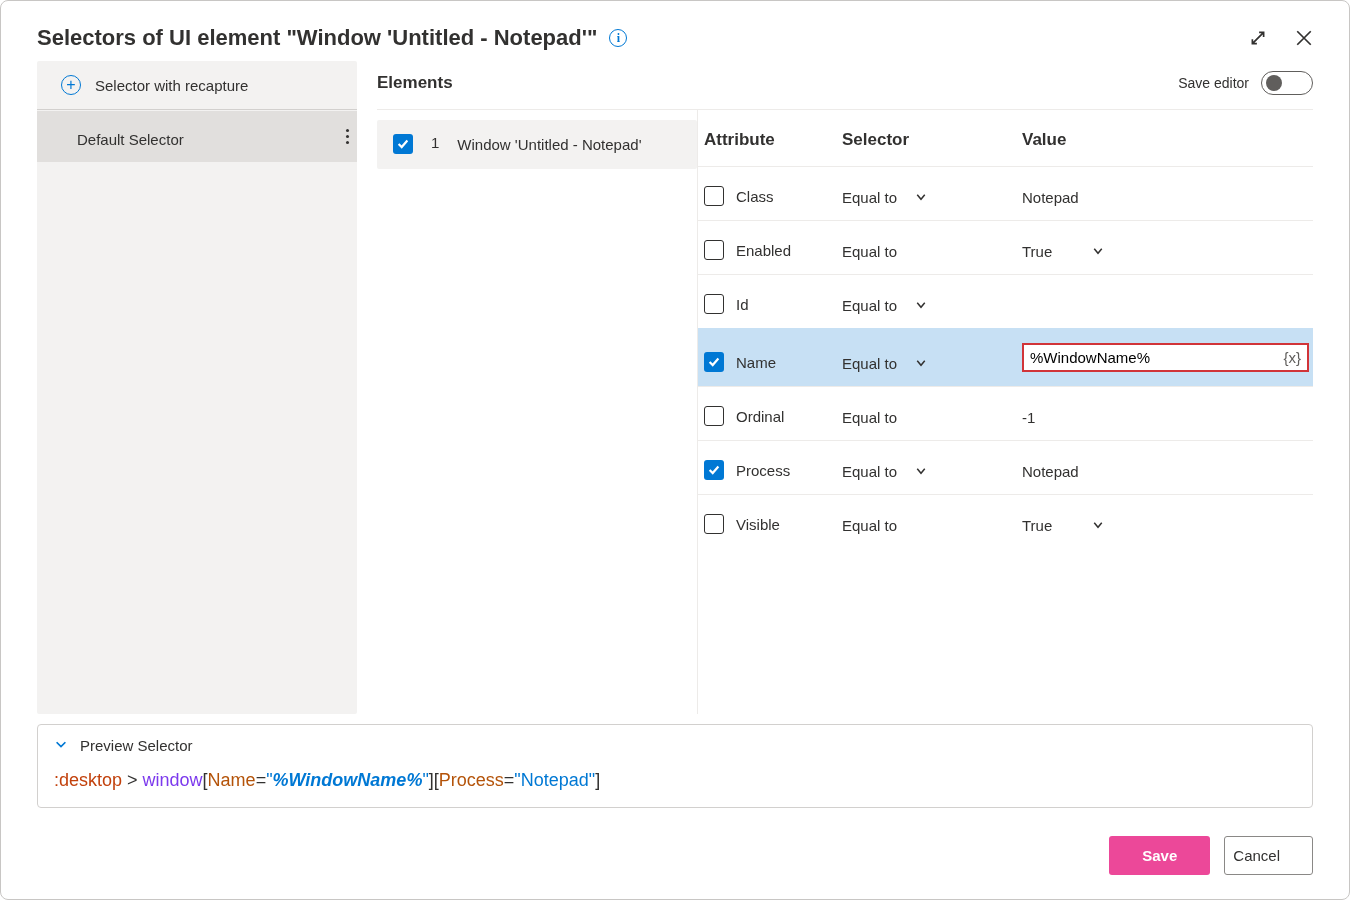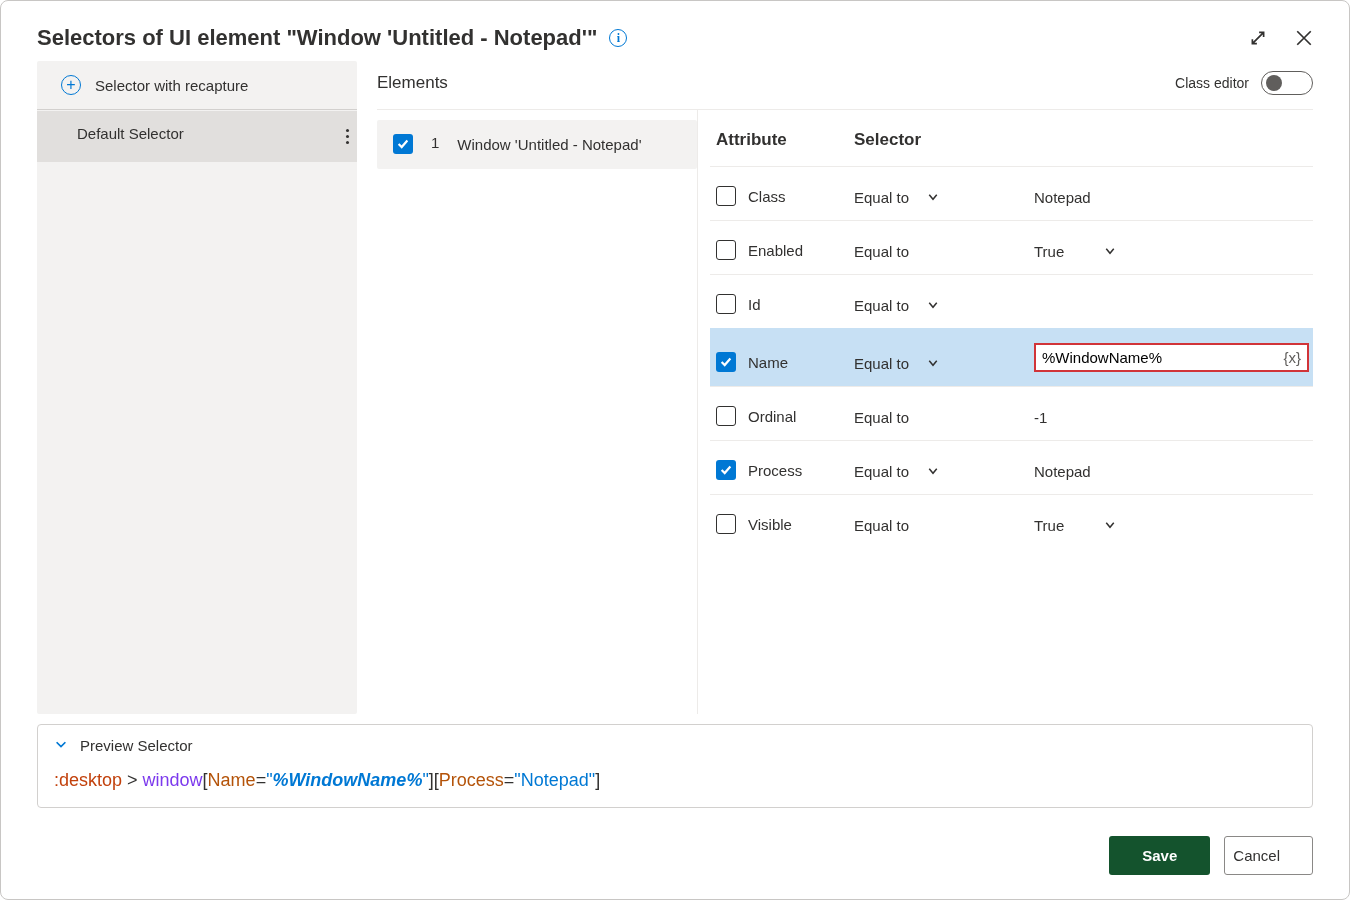--- a/index.html
+++ b/index.html
@@ -8,40 +8,40 @@
 .header { display: flex; align-items: center; padding: 24px 36px 10px 36px; }
 .header-title { font-size: 22px; font-weight: 600; color: #323130; }
 .info-icon { width: 18px; height: 18px; margin-left: 12px; color: #0078d4; border: 1.5px solid #0078d4; border-radius: 50%; display: inline-flex; align-items: center; justify-content: center; font-size: 12px; font-weight: 600; font-family: Georgia, serif; }
 .header-spacer { flex: 1; }
 .header-icon { width: 18px; height: 18px; margin-left: 28px; cursor: pointer; display: flex; align-items: center; justify-content: center; }
 .body { flex: 1; display: flex; padding: 0 36px; gap: 20px; min-height: 0; }
 .sidebar { width: 320px; background: #f3f2f1; border-radius: 2px; display: flex; flex-direction: column; }
 .sidebar-add { display: flex; align-items: center; padding: 14px 24px; border-bottom: 1px solid #d2d0ce; cursor: pointer; }
 .add-icon { width: 20px; height: 20px; border: 1.5px solid #0078d4; border-radius: 50%; display: flex; align-items: center; justify-content: center; color: #0078d4; font-size: 16px; font-weight: 300; margin-right: 14px; line-height: 1; }
 .sidebar-add-label { font-size: 15px; color: #323130; }
-.sidebar-item { display: flex; align-items: flex-start; padding: 14px 4px 14px 40px; background: #e1dfdd; border-top: 1px solid #f3f2f1; cursor: pointer; }
+.sidebar-item { display: flex; align-items: flex-end; padding: 14px 4px 14px 40px; background: #e1dfdd; border-top: 1px solid #f3f2f1; cursor: pointer; }
 .sidebar-item-label { flex: 1; font-size: 15px; }
 .dots-icon { display: flex; flex-direction: column; gap: 3px; padding: 4px; cursor: pointer; }
 .dots-icon span { width: 3px; height: 3px; background: #323130; border-radius: 50%; }
 .main { flex: 1; display: flex; flex-direction: column; min-width: 0; }
 .main-header { display: flex; align-items: center; padding: 10px 0 14px 0; border-bottom: 1px solid #edebe9; }
-.main-header-title { font-size: 17px; font-weight: 400; }
+.main-header-title { font-size: 17px; font-weight: 700; }
 .text-editor-label { font-size: 14px; margin-right: 12px; color: #323130; }
 .toggle { width: 52px; height: 24px; border: 1px solid #605e5c; border-radius: 12px; position: relative; cursor: pointer; background: #fff; }
 .toggle-knob { width: 16px; height: 16px; background: #605e5c; border-radius: 50%; position: absolute; top: 3px; left: 4px; }
 .main-content { flex: 1; display: flex; gap: 0; min-height: 0; }
 .elements-col { width: 320px; padding-top: 10px; }
 .element-item { display: flex; align-items: flex-start; padding: 14px 16px; background: #f3f2f1; border-radius: 2px; }
 .checkbox { width: 20px; height: 20px; border-radius: 3px; display: flex; align-items: center; justify-content: center; flex-shrink: 0; cursor: pointer; }
 .checkbox.checked { background: #0078d4; }
 .checkbox.unchecked { border: 1.5px solid #323130; background: #fff; }
 .checkbox svg { width: 14px; height: 14px; }
 .element-num { margin: 0 18px 0 18px; font-size: 15px; color: #323130; }
 .element-label { font-size: 15px; color: #323130; line-height: 1.4; }
-.attributes-col { flex: 1; border-left: 1px solid #edebe9; padding-left: 12px; }
+.attributes-col { flex: 1; border-left: 1px solid #edebe9; padding-left: 0; }
 .attr-header { display: flex; padding: 20px 0 16px 4px; }
 .attr-header-cell { font-size: 17px; font-weight: 600; }
 .col-attr { width: 140px; padding-left: 2px; }
 .col-op { width: 180px; }
 .col-val { flex: 1; }
 .attr-row { display: flex; align-items: flex-end; padding: 14px 4px; border-top: 1px solid #edebe9; min-height: 54px; }
 .attr-row.selected { background: #c7e0f4; border-top-color: #c7e0f4; }
 .attr-label { margin-left: 12px; font-size: 15px; }
 .op-cell { display: flex; align-items: center; }
 .op-label { font-size: 15px; }
@@ -58,21 +58,21 @@
 .preview-code { font-size: 18px; font-family: 'Segoe UI', sans-serif; }
 .tok-pseudo { color: #c2410c; }
 .tok-gt { color: #323130; }
 .tok-el { color: #7c3aed; }
 .tok-attr { color: #b45309; }
 .tok-eq { color: #323130; }
 .tok-str { color: #0078d4; }
 .tok-var { color: #0078d4; font-style: italic; font-weight: 600; }
 .footer { display: flex; justify-content: flex-end; padding: 12px 36px 24px 36px; gap: 14px; }
 .btn { padding: 10px 32px; font-size: 15px; border-radius: 3px; cursor: pointer; border: 1px solid transparent; }
-.btn-primary { background: #14532d; color: #fff; font-weight: 600; }
+.btn-primary { background: #ec4899; color: #fff; font-weight: 600; }
 .btn-secondary { background: #fff; border-color: #8a8886; color: #323130; padding-left: 8px; }
 </style>
 </head>
 <body>
 
 <div class="window">
 
   <div class="header">
     <div class="header-title">Selectors of UI element "Window 'Untitled - Notepad'"</div>
     <div class="info-icon">i</div>
@@ -103,21 +103,21 @@
             <span></span>
             <span></span>
           </div>
       </div>
     </div>
 
     <div class="main">
       <div class="main-header">
         <div class="main-header-title">Elements</div>
         <div class="header-spacer"></div>
-        <div class="text-editor-label">Class editor</div>
+        <div class="text-editor-label">Save editor</div>
         <div class="toggle">
           <div class="toggle-knob"></div>
         </div>
       </div>
 
       <div class="main-content">
         <div class="elements-col">
           <div class="element-item">
             <div class="checkbox checked">
               <svg viewBox="0 0 16 16" fill="none" stroke="#fff" stroke-width="2.5">
@@ -126,20 +126,21 @@
             </div>
             <div class="element-num">1</div>
             <div class="element-label">Window 'Untitled - Notepad'</div>
           </div>
         </div>
 
         <div class="attributes-col">
           <div class="attr-header">
             <div class="attr-header-cell col-attr">Attribute</div>
             <div class="attr-header-cell col-op">Selector</div>
+            <div class="attr-header-cell col-val">Value</div>
           </div>
           <div id="attr-rows">
               <div class="attr-row">
                 <div class="col-attr" style="display: flex; align-items: center;">
                   <div class="checkbox unchecked"></div>
                   <span class="attr-label">Class</span>
                 </div>
                 <div class="col-op op-cell">
                   <span class="op-label">Equal to</span>
                   <span class="chevron"><svg viewBox="0 0 16 16" fill="none" stroke="#323130" stroke-width="2">

